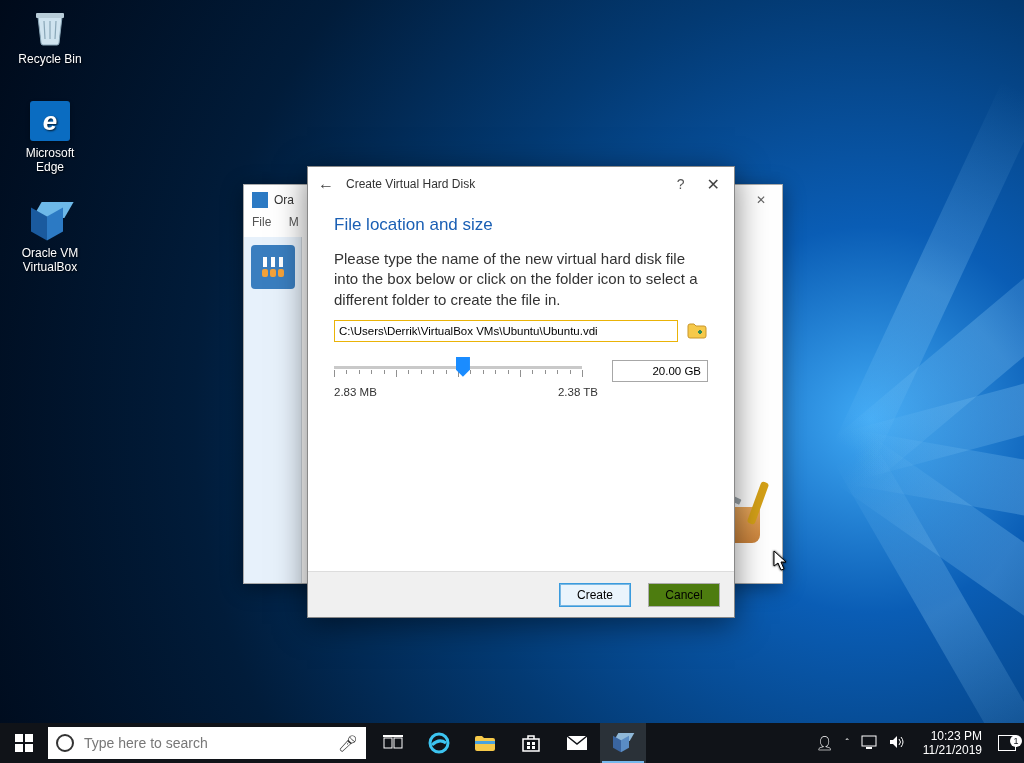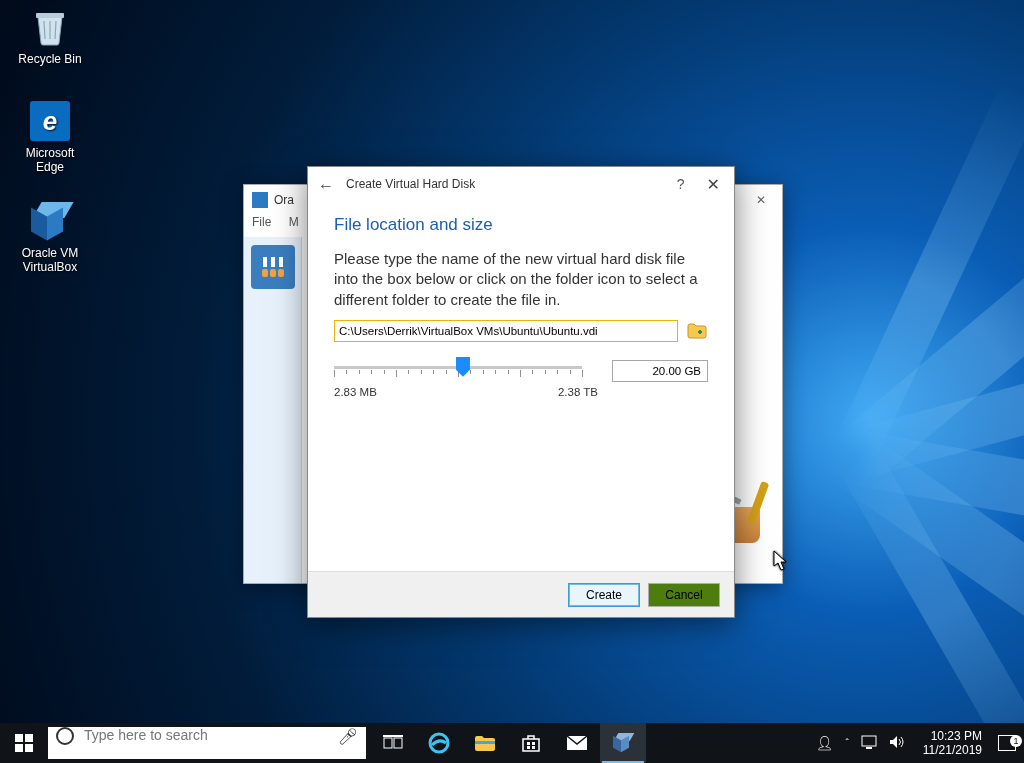--- a/index.html
+++ b/index.html
@@ -76,34 +76,34 @@
   .folder-btn{ width:22px; height:20px; display:flex; align-items:center; justify-content:center; cursor:pointer;}
   .folder-btn svg{width:20px;height:18px;}
   .slider-row{ display:flex; align-items:center; gap:30px; margin:4px 0 2px;}
   .slider-wrap{ flex:1; position:relative; height:30px;}
   .slider-track{ position:absolute; left:0; right:0; top:10px; height:3px; background:#c9c9c9;}
   .slider-thumb{ position:absolute; top:1px; width:14px; height:20px; background:#1a8cff; left:52%; transform:translateX(-50%); clip-path:polygon(0 0,100% 0,100% 65%,50% 100%,0 65%);}
   .slider-ticks{ position:absolute; left:0; right:0; top:14px; height:8px;}
   .slider-ticks span{position:absolute; width:1px; height:5px; background:#909090; top:0;}
   .size-input{ width:96px; height:22px; border:1px solid #a7a7a7; font-size:11.5px; text-align:right; padding:0 6px;}
   .slider-labels{ display:flex; justify-content:space-between; font-size:11.5px; color:#333; width:calc(100% - 110px); margin-top:-2px;}
-  .wizard .footer{ height:46px; background:#f0f0f0; border-top:1px solid #ddd; display:flex; align-items:center; justify-content:flex-end; padding:0 14px; gap:8px;}
+  .wizard .footer{ height:46px; background:#f0f0f0; border-top:1px solid #ddd; display:flex; align-items:center; justify-content:flex-end; padding:0 14px; gap:17px;}
   .wizard .footer button{ min-width:72px; height:24px; font-size:12px; border:1px solid #adadad; background:#4d7c0f; cursor:pointer;}
   .wizard .footer button.primary{ border:1px solid #3a9bde; background:#eaf4fc; box-shadow:0 0 0 1px #7ab8e3 inset;}
 
   
   .cursor{ position:absolute; left:773px; top:550px; width:16px;height:22px; }
   .cursor svg{width:16px;height:22px; filter:drop-shadow(0 0 1px #000);}
 
   
   .taskbar{ position:absolute; left:0; bottom:0; width:100%; height:40px; background:#101318; display:flex; align-items:center; color:#fff; font-size:12px;}
   .start{ width:48px; height:40px; display:flex; align-items:center; justify-content:center; cursor:pointer;}
   .start .winlogo{ width:18px; height:18px; display:grid; grid-template-columns:1fr 1fr; grid-template-rows:1fr 1fr; gap:2px;}
   .start .winlogo div{ background:#fff;}
-  .searchbar{ width:318px; height:32px; background:#fff; display:flex; padding:0 8px; color:#666; margin-right:4px;}
+  .searchbar{ width:318px; height:32px; background:#fff; display:flex; align-items:center; padding:0 8px; color:#666; margin-right:4px;}
   .searchbar .o{ width:18px;height:18px;border:2px solid #333;border-radius:50%; margin-right:10px;}
   .searchbar .txt{ flex:1; font-size:14px; color:#777;}
   .searchbar .mic{ color:#333; font-size:16px;}
   .tb-icon{ width:46px; height:40px; display:flex; align-items:center; justify-content:center; cursor:pointer; position:relative;}
   .tb-icon.active::after{content:""; position:absolute; bottom:0; left:2px; right:2px; height:2px; background:#76b9ed;}
   .tb-icon.active{ background:#2a3138;}
   .tb-spacer{flex:1;}
   .tray{ display:flex; align-items:center; gap:12px; padding:0 10px; font-size:12px;}
   .tray .up{ font-size:10px;}
   .clock{ text-align:right; line-height:1.2; font-size:12px; padding:0 8px;}

